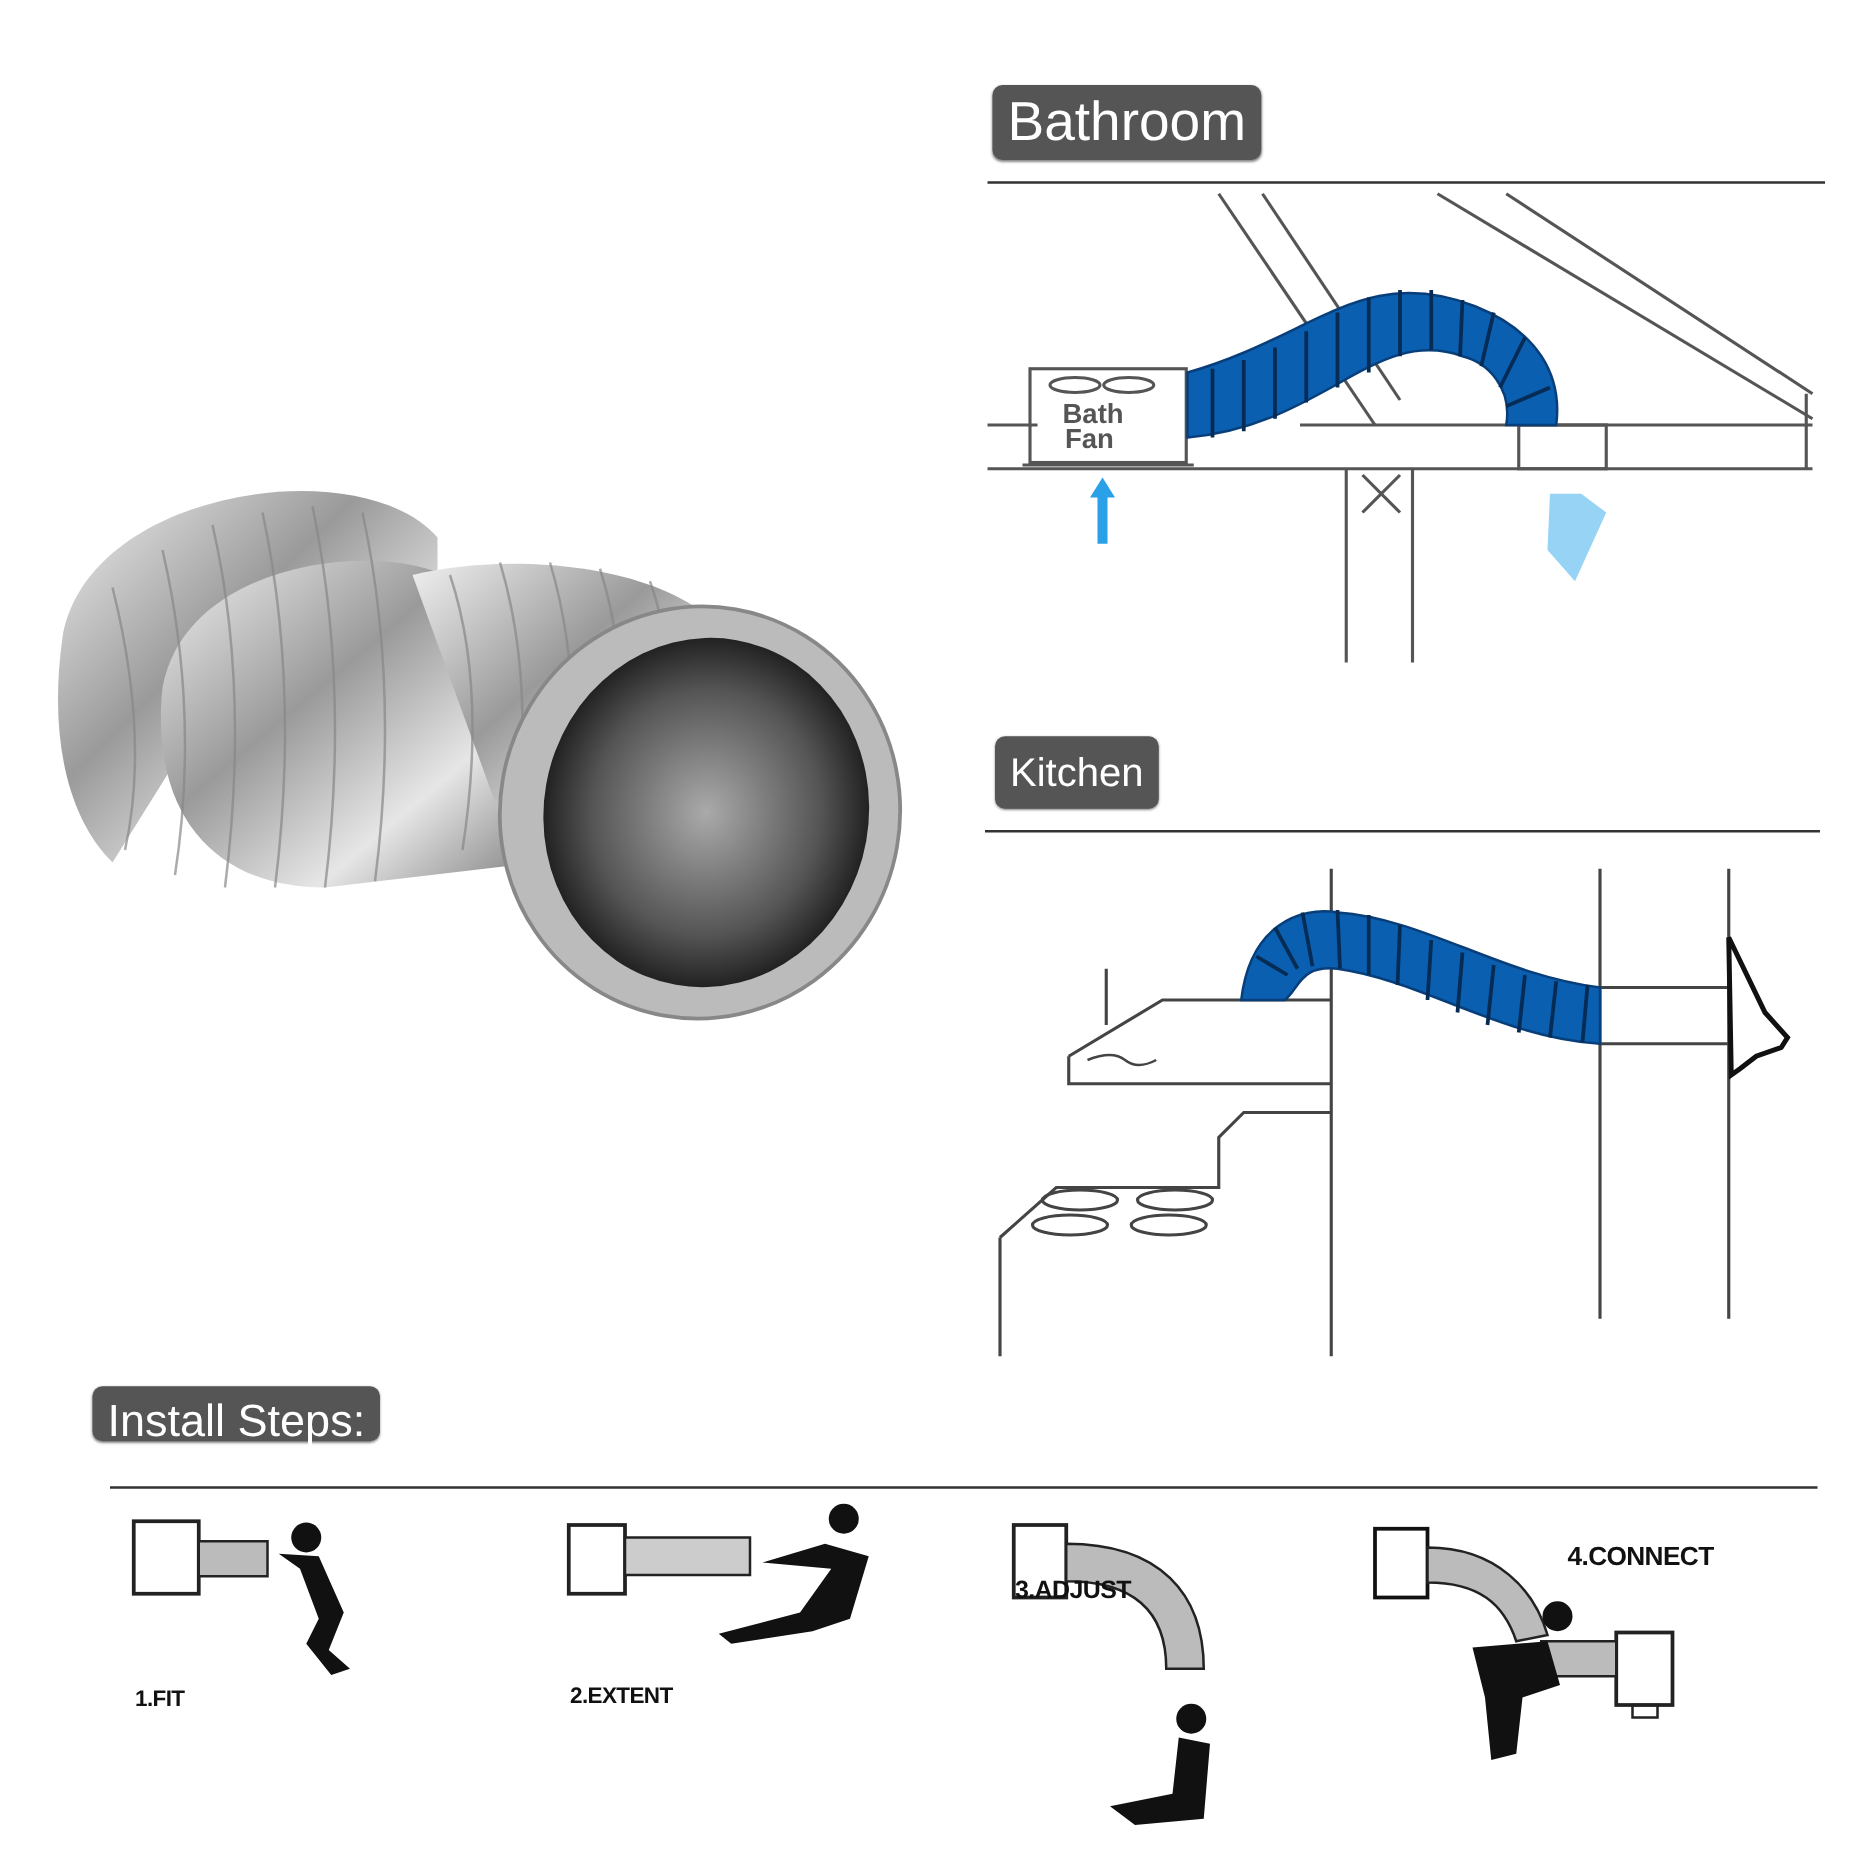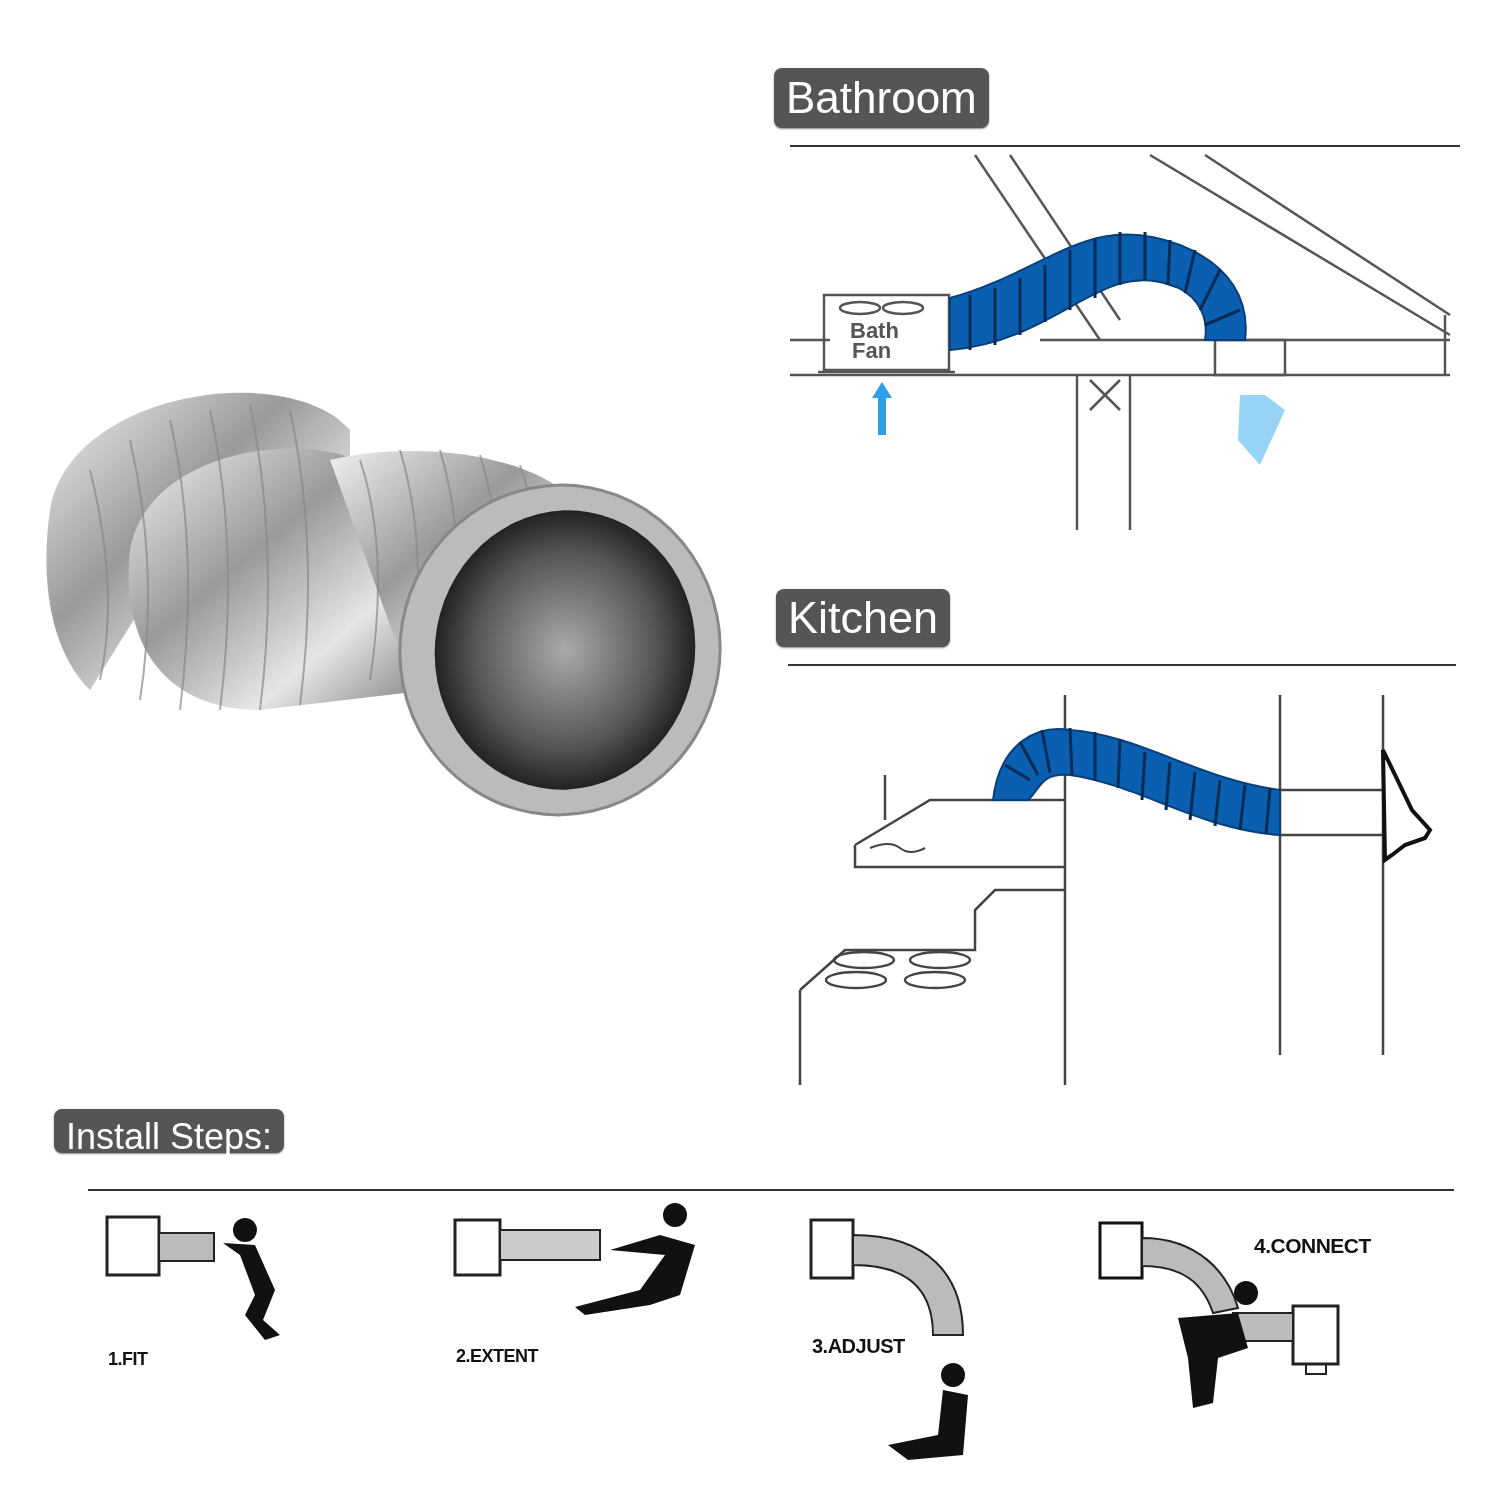--- a/index.html
+++ b/index.html
@@ -1,17 +1,17 @@
 <!DOCTYPE html>
 <html><head>
 <meta charset="utf-8">
 <style>
   html,body{margin:0;padding:0;background:#fff;}
   body{width:1500px;height:1500px;position:relative;overflow:hidden;font-family:"Liberation Sans",sans-serif;}
-  .label{position:absolute;background:#555;color:#fff;border-radius:8px;padding:0 12px;box-shadow:0 1px 2px #888;}
+  .label{position:absolute;background:#555;color:#fff;border-radius:8px;padding:0 12px;box-shadow:0 1px 2px #888;margin-left:20px;}
   .rule{position:absolute;height:2px;background:#333;}
   svg{position:absolute;overflow:visible;}
   .step{position:absolute;font-weight:bold;font-size:18px;color:#111;letter-spacing:-0.5px;}
 </style>
 </head>
 <body>
 
 <svg style="left:30px;top:350px" width="700" height="480" viewBox="0 0 700 480">
   <defs>
     <linearGradient id="foil" x1="0" y1="0" x2="1" y2="1">
@@ -83,21 +83,21 @@
       <line x1="355" y1="82" x2="355" y2="130"></line>
       <line x1="380" y1="90" x2="378" y2="135"></line>
     <line x1="405" y1="100" x2="395" y2="143"></line>
       <line x1="430" y1="120" x2="410" y2="160"></line>
       <line x1="450" y1="160" x2="415" y2="175"></line>
   </g>
   <path d="M92,232 L82,248 L88,248 L88,285 L96,285 L96,248 L102,248 Z" fill="#2aa0e8"></path>
   <path d="M450,245 L475,245 L495,260 L470,315 L448,290 Z" fill="#7cc8f2" opacity="0.8"></path>
 </svg>
 
-<div class="label" style="left:776px;top:589px;height:58px;line-height:58px;font-size:45px;">Kitchen</div>
+<div class="label" style="left:776px;top:589px;height:58px;line-height:58px;font-size:32px;">Kitchen</div>
 <div class="rule" style="left:788px;top:664px;width:668px;"></div>
 
 <svg style="left:780px;top:680px" width="700" height="420" viewBox="0 0 700 420">
   <g stroke="#444" stroke-width="2.5" fill="none">
     <line x1="285" y1="15" x2="285" y2="405"></line>
       <line x1="500" y1="15" x2="500" y2="375"></line>
       <line x1="603" y1="15" x2="603" y2="375"></line>
     <line x1="105" y1="95" x2="105" y2="140"></line>
     <path d="M75,165 L150,120 L285,120 M75,165 L75,187 L285,187"></path>
     <path d="M20,310 L20,405 M20,310 L65,270 L195,270 L195,230 L215,210 L285,210"></path>
@@ -151,21 +151,21 @@
 <div class="step" style="left:456px;top:1346px;text-align:center;">2.EXTENT</div>
 
 <svg style="left:808px;top:1215px" width="200" height="250" viewBox="0 0 200 250">
   <rect x="3" y="5" width="42" height="58" fill="none" stroke="#222" stroke-width="3"></rect>
   <path d="M45,20 C120,20 155,60 155,120 L125,120 C125,75 100,50 45,50 Z" fill="#bbb" stroke="#222" stroke-width="2"></path>
   <g>
       <circle cx="145" cy="160" r="12" fill="#111"></circle>
       <path d="M135,175 L160,180 L155,240 L100,245 L80,230 L130,220 Z" fill="#111"></path>
     </g>
 </svg>
-<div class="step" style="left:812px;top:1335px;font-size:20px;">3.ADJUST</div>
+<div class="step" style="left:812px;top:1261px;font-size:20px;">3.ADJUST</div>
 
 <svg style="left:1098px;top:1218px" width="300" height="200" viewBox="0 0 300 200">
   <rect x="2" y="5" width="42" height="55" fill="none" stroke="#111" stroke-width="3"></rect>
   <path d="M44,20 C100,20 130,55 140,90 L115,95 C105,65 85,48 44,48 Z" fill="#bbb" stroke="#222" stroke-width="2"></path>
   <rect x="195" y="88" width="45" height="58" fill="none" stroke="#222" stroke-width="3"></rect>
   <rect x="208" y="146" width="20" height="10" fill="none" stroke="#222" stroke-width="2"></rect>
   <rect x="135" y="95" width="60" height="28" fill="#bbb" stroke="#222" stroke-width="2"></rect>
   <g>
       <circle cx="148" cy="75" r="12" fill="#111"></circle>
       <path d="M80,100 L140,95 L150,130 L120,140 L115,185 L95,190 L90,140 Z" fill="#111"></path>

